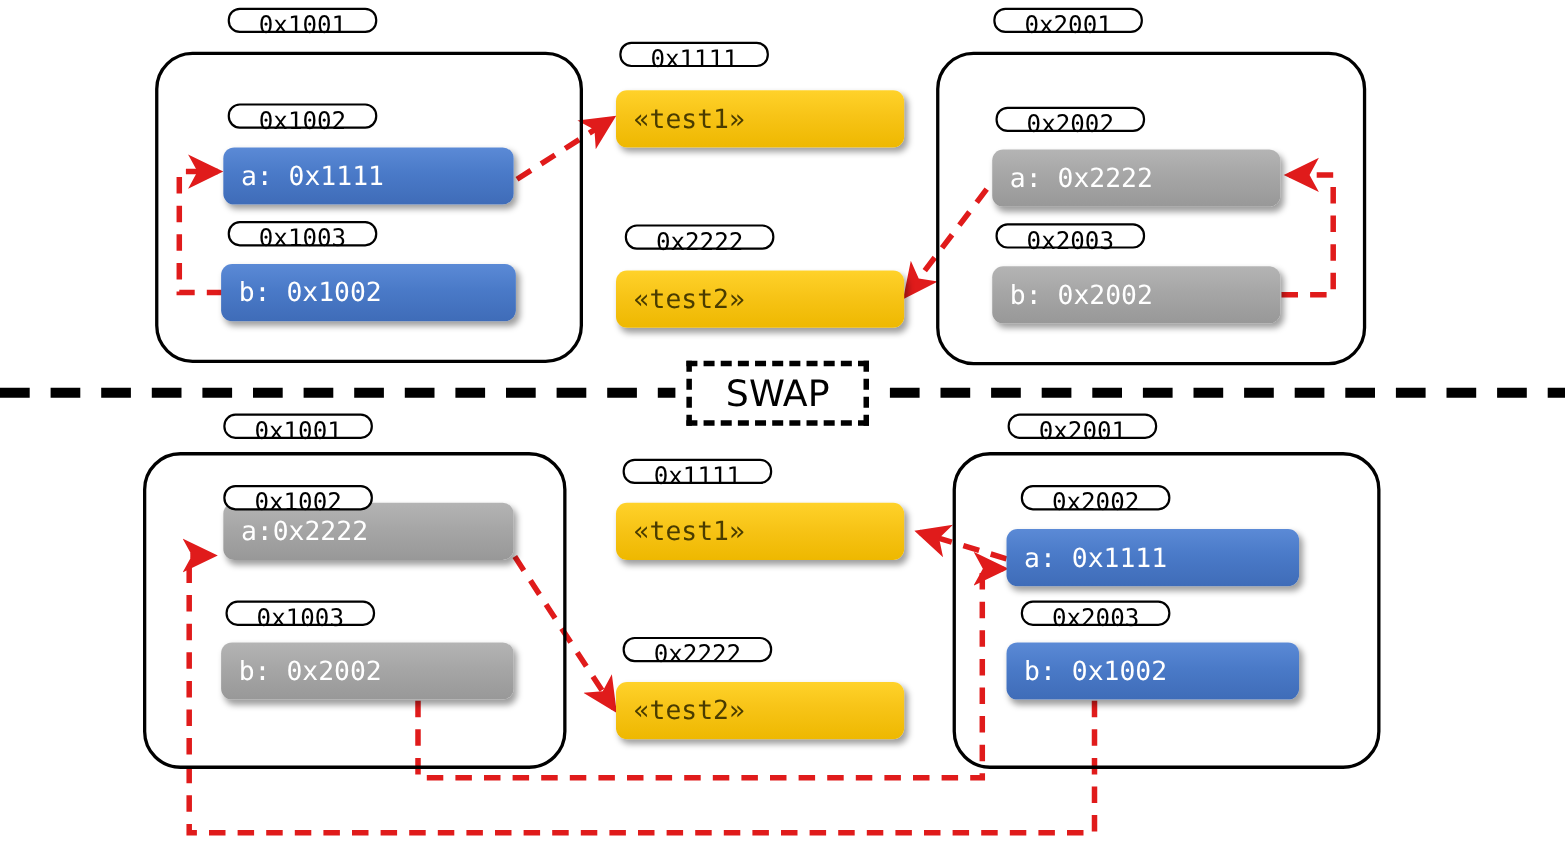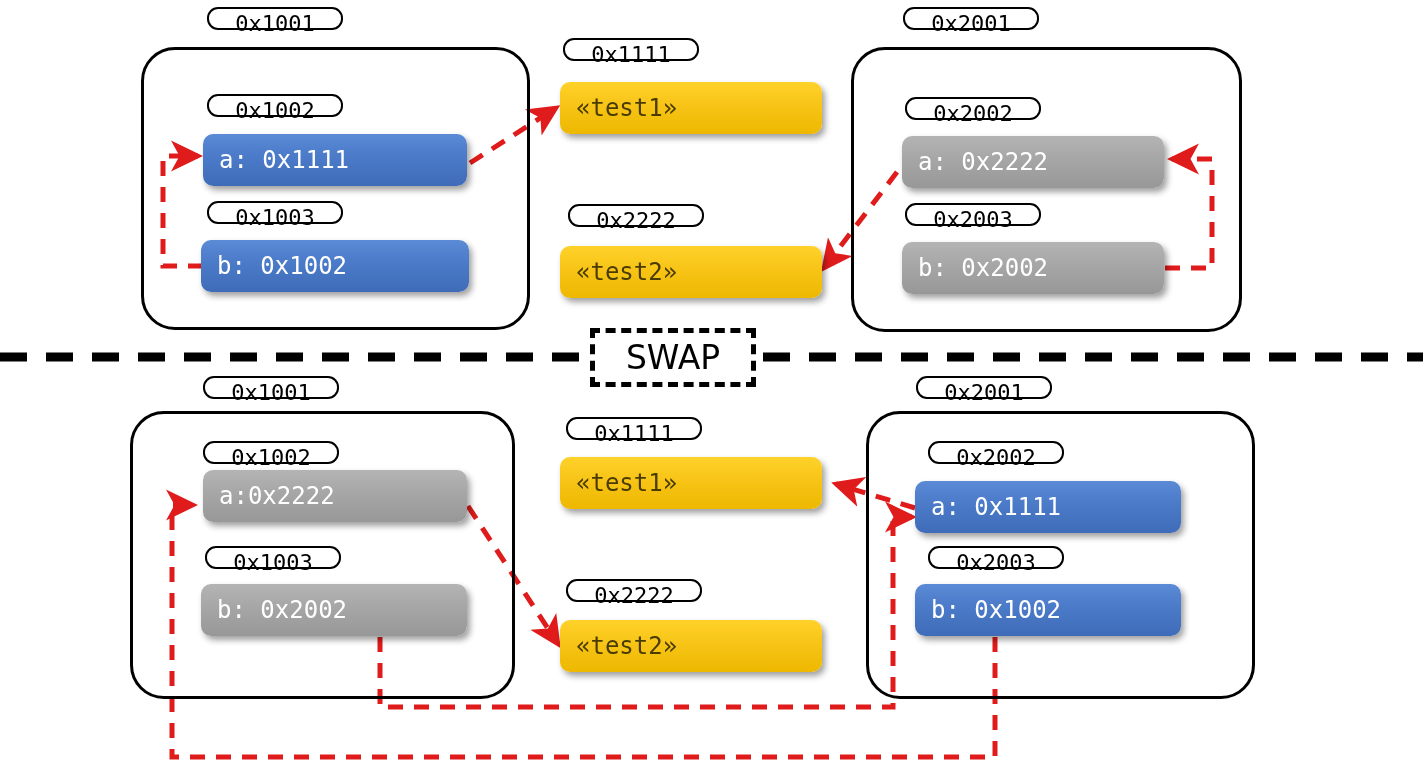--- a/index.html
+++ b/index.html
@@ -161,27 +161,27 @@
 
   <div class="frame" style="left:851px; top:47px; width:391px; height:285px;"></div>
   <div class="addr" style="left:903px; top:7px; width:136px;">0x2001</div>
 
   <div class="addr" style="left:905px; top:97px; width:136px;">0x2002</div>
   <div class="cell gray" style="left:902px; top:136px; width:262px; height:52px;">a: 0x2222</div>
 
   <div class="addr" style="left:905px; top:203px; width:136px;">0x2003</div>
   <div class="cell gray" style="left:902px; top:242px; width:262px; height:52px;">b: 0x2002</div>
 
-  <div class="swap-badge" style="left:590px; top:328px; width:166px; height:59px;">SWAP</div>
+  <div class="swap-badge" style="left:624px; top:328px; width:166px; height:59px;">SWAP</div>
 
   <div class="frame" style="left:130px; top:411px; width:385px; height:288px;"></div>
   <div class="addr" style="left:203px; top:376px; width:136px;">0x1001</div>
 
   <div class="addr" style="left:203px; top:441px; width:136px;">0x1002</div>
-  <div class="cell gray" style="left:203px; top:470px; width:264px; height:52px;text-align:right;">a:0x2222</div>
+  <div class="cell gray" style="left:203px; top:457px; width:264px; height:52px;text-align:right;">a:0x2222</div>
 
   <div class="addr" style="left:205px; top:546px; width:136px;">0x1003</div>
   <div class="cell gray" style="left:201px; top:584px; width:266px; height:52px;">b: 0x2002</div>
 
   <div class="addr" style="left:566px; top:417px; width:136px;">0x1111</div>
   <div class="cell yellow" style="left:560px; top:457px; width:262px; height:52px;">«test1»</div>
 
   <div class="addr" style="left:566px; top:579px; width:136px;">0x2222</div>
   <div class="cell yellow" style="left:560px; top:620px; width:262px; height:52px;">«test2»</div>
 

